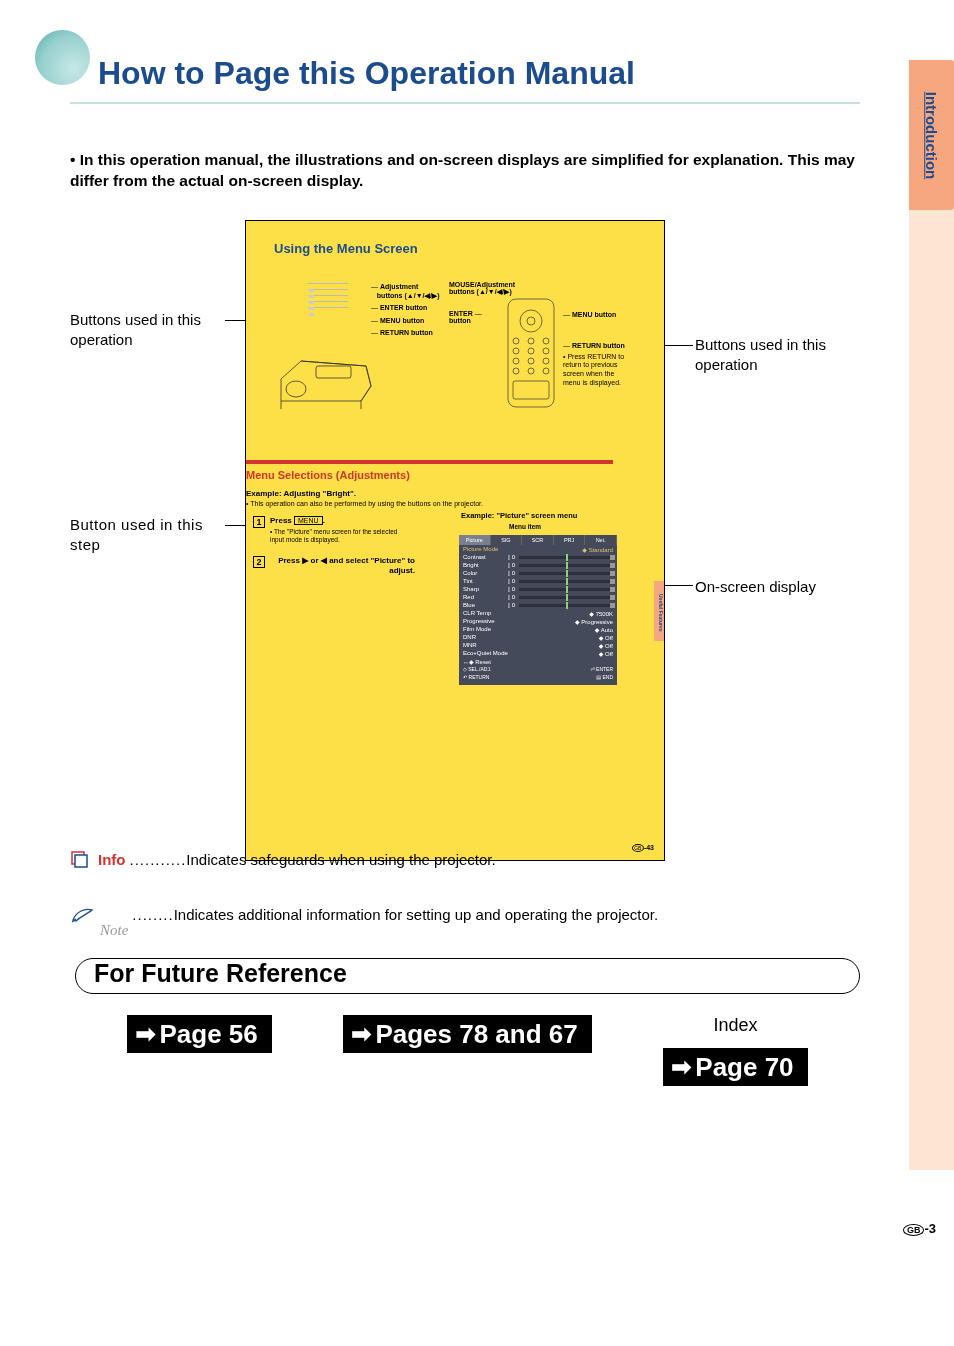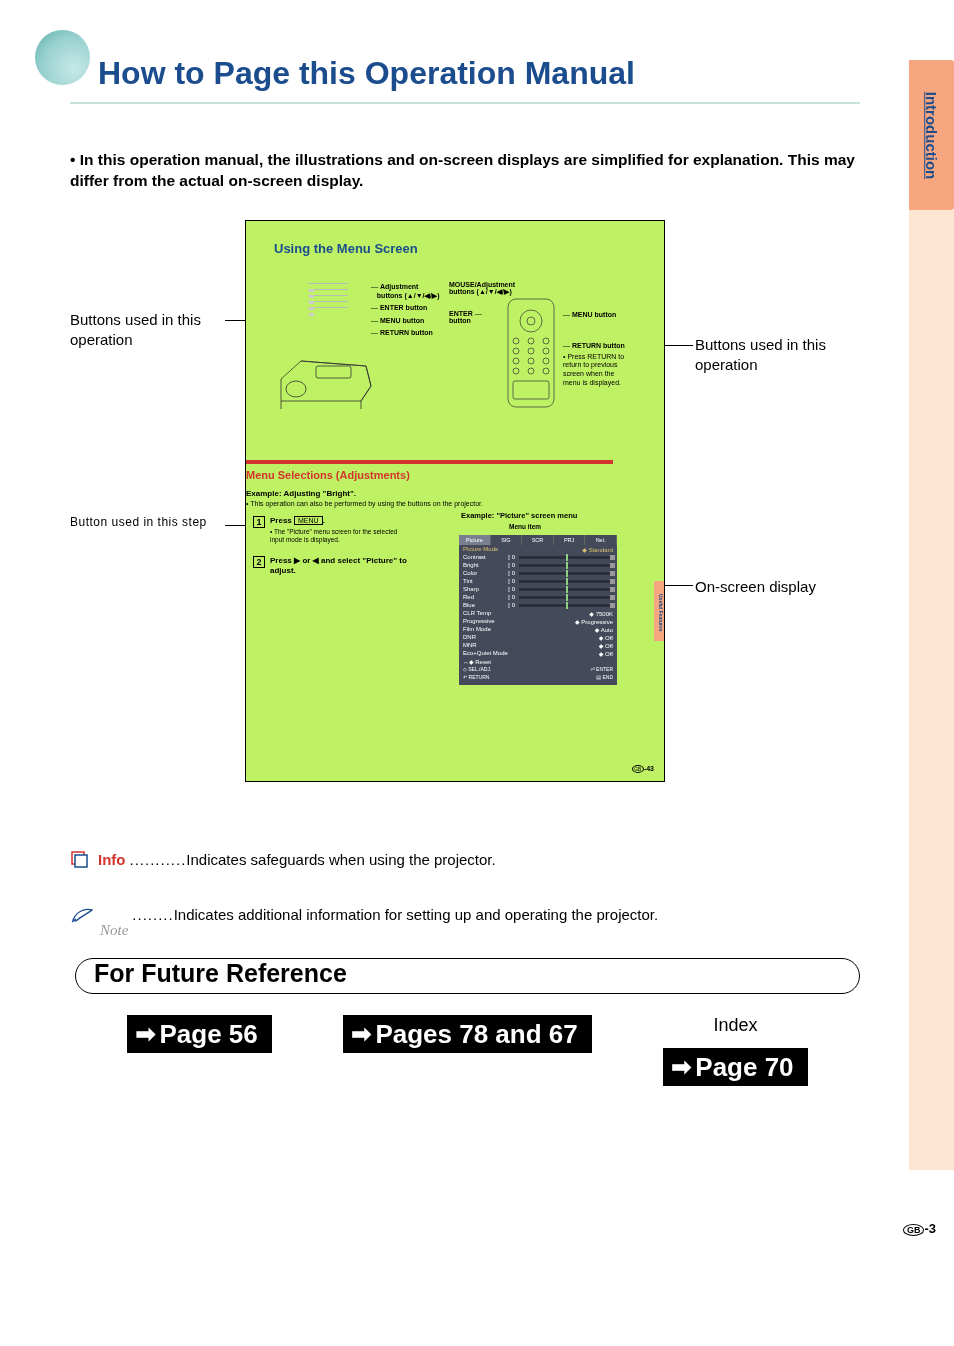--- a/index.html
+++ b/index.html
@@ -75,35 +75,35 @@
       line-height: 1.35;
     }
     .diagram-area {
       position: absolute;
       left: 70px;
       top: 220px;
       width: 790px;
       height: 600px;
     }
     .callout-left-1 { position: absolute; left: 0; top: 90px; width: 160px; font-size: 15px; color: #000; line-height: 1.3; text-align: left; }
-    .callout-left-2 { position: absolute; left: 0; top: 295px; width: 160px; font-size: 12px; color: #000; line-height: 1.3; text-align: left; letter-spacing: 0.5px; }
+    .callout-left-2 { position: absolute; left: 0; top: 295px; width: 160px; font-size: 15px; color: #000; line-height: 1.3; text-align: left; letter-spacing: 0.5px; }
     .callout-right-1 { position: absolute; left: 625px; top: 115px; width: 170px; font-size: 15px; color: #000; line-height: 1.3; }
     .callout-right-2 { position: absolute; left: 625px; top: 357px; width: 170px; font-size: 15px; color: #000; line-height: 1.3; }
     .line-l1 { position: absolute; left: 155px; top: 100px; width: 22px; height: 1px; background: #000; }
     .line-l2 { position: absolute; left: 155px; top: 305px; width: 50px; height: 1px; background: #000; }
     .line-r1 { position: absolute; left: 595px; top: 125px; width: 28px; height: 1px; background: #000; }
     .line-r2 { position: absolute; left: 575px; top: 365px; width: 48px; height: 1px; background: #000; }
     .page-frame {
       position: absolute;
       left: 175px;
       top: 0;
       width: 420px;
-      height: 562px;
+      height: 641px;
       border: 1px solid #000;
-      background: #bef264;
+      background: #fde047;
       padding-left: 7px;
     }
     .pf-title { position: absolute; left: 28px; top: 20px; color: #1a4c8e; font-weight: bold; font-size: 13px; }
     .pf-proj-labels { position: absolute; left: 125px; top: 60px; font-size: 7px; color: #000; line-height: 1.6; }
     .pf-proj-labels div { white-space: nowrap; margin-bottom: 1px; }
     .pf-proj-labels b { font-weight: bold; }
     .pf-svg-proj { position: absolute; left: 25px; top: 130px; }
     .pf-remote-labels-l { position: absolute; left: 203px; top: 60px; font-size: 7px; color: #000; }
     .pf-remote-labels-l div { margin-bottom: 4px; }
     .pf-remote-labels-r { position: absolute; left: 317px; top: 90px; font-size: 7px; color: #000; }
@@ -111,21 +111,21 @@
     .pf-svg-remote { position: absolute; left: 255px; top: 75px; }
     .pf-accent-bar { position: absolute; left: 0; top: 239px; width: 367px; height: 4px; background: #d4342f; }
     .pf-section-title { position: absolute; left: 0; top: 248px; color: #d4342f; font-weight: bold; font-size: 11px; }
     .pf-example-bold { position: absolute; left: 0; top: 268px; font-weight: bold; font-size: 8px; color: #000; }
     .pf-example-sub { position: absolute; left: 0; top: 279px; font-size: 7px; color: #000; }
     .pf-step1-num { position: absolute; left: 7px; top: 295px; width: 12px; height: 12px; border: 1px solid #000; text-align: center; font-size: 9px; font-weight: bold; line-height: 11px; }
     .pf-step1-text { position: absolute; left: 24px; top: 295px; font-size: 8px; font-weight: bold; }
     .pf-menu-box { display: inline-block; border: 1px solid #000; padding: 0 3px; font-size: 7px; font-weight: normal; vertical-align: middle; }
     .pf-step1-note { position: absolute; left: 24px; top: 307px; font-size: 6.5px; width: 140px; line-height: 1.25; }
     .pf-step2-num { position: absolute; left: 7px; top: 335px; width: 12px; height: 12px; border: 1px solid #000; text-align: center; font-size: 9px; font-weight: bold; line-height: 11px; }
-    .pf-step2-text { position: absolute; left: 24px; top: 335px; font-size: 8px; font-weight: bold; width: 145px; line-height: 1.25; }
+    .pf-step2-text { position: absolute; left: 24px; top: 335px; font-size: 8px; font-weight: bold; width: 145px; line-height: 1.25; text-align: right; }
     .pf-ex-right-title { position: absolute; left: 215px; top: 290px; font-size: 7.5px; font-weight: bold; }
     .pf-menu-item-lbl { position: absolute; left: 263px; top: 302px; font-size: 6.5px; font-weight: bold; }
     .pf-osd { position: absolute; left: 213px; top: 314px; width: 158px; background: #444a5a; color: #fff; font-size: 6px; padding: 0 0 4px 0; }
     .pf-osd-tabs { display: flex; height: 10px; }
     .pf-osd-tab { flex: 1; text-align: center; font-size: 5.5px; color: #fff; line-height: 10px; border-right: 1px solid #666; }
     .pf-osd-tab.active { background: #7a7f8f; }
     .pf-osd-row { display: flex; align-items: center; padding: 0 4px; height: 8px; }
     .pf-osd-row.hdr { color: #d8c070; }
     .pf-osd-k { width: 38px; }
     .pf-osd-v { width: 14px; text-align: right; margin-right: 4px; }

